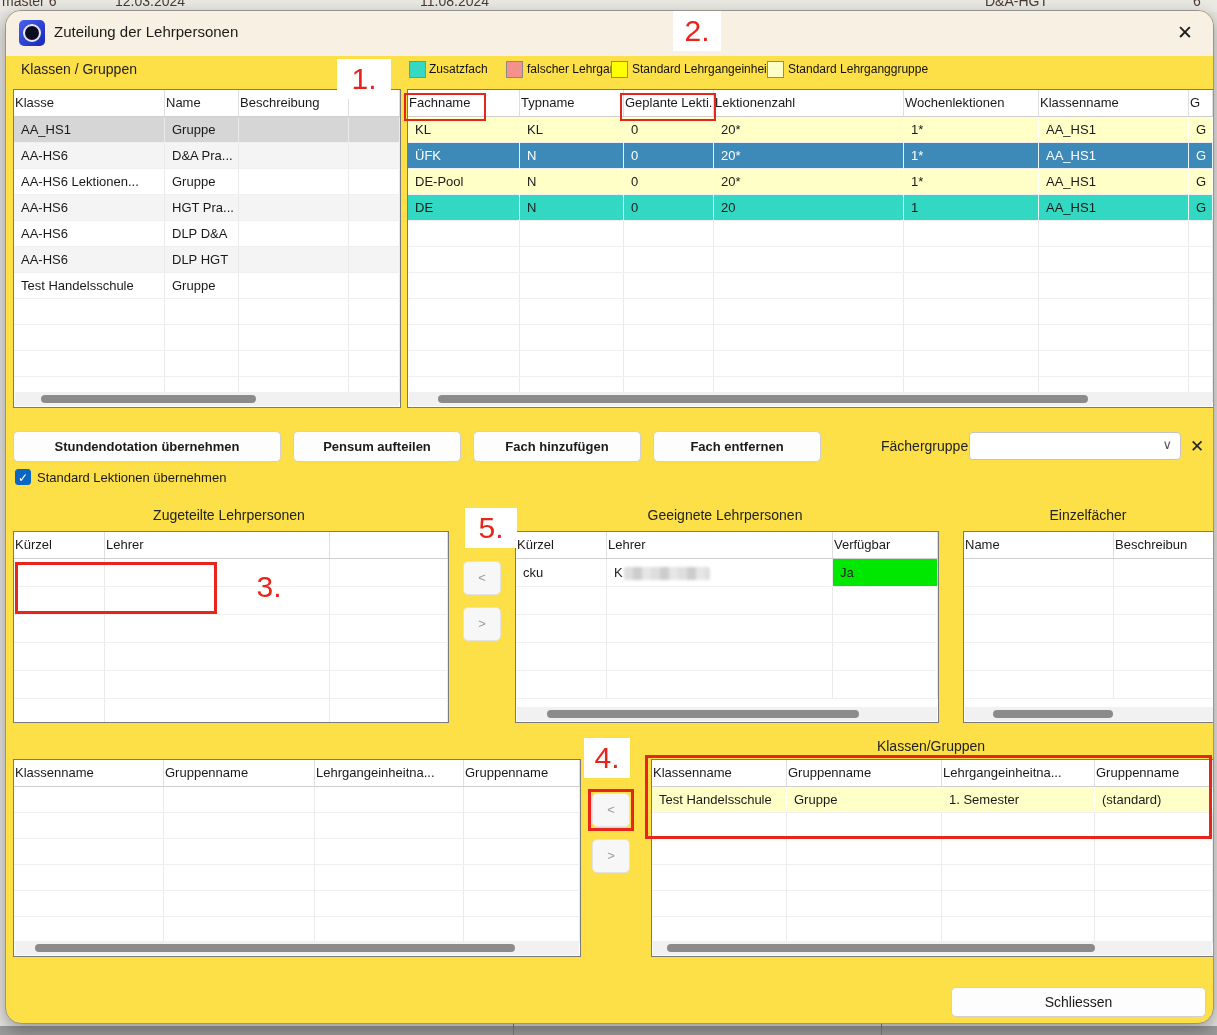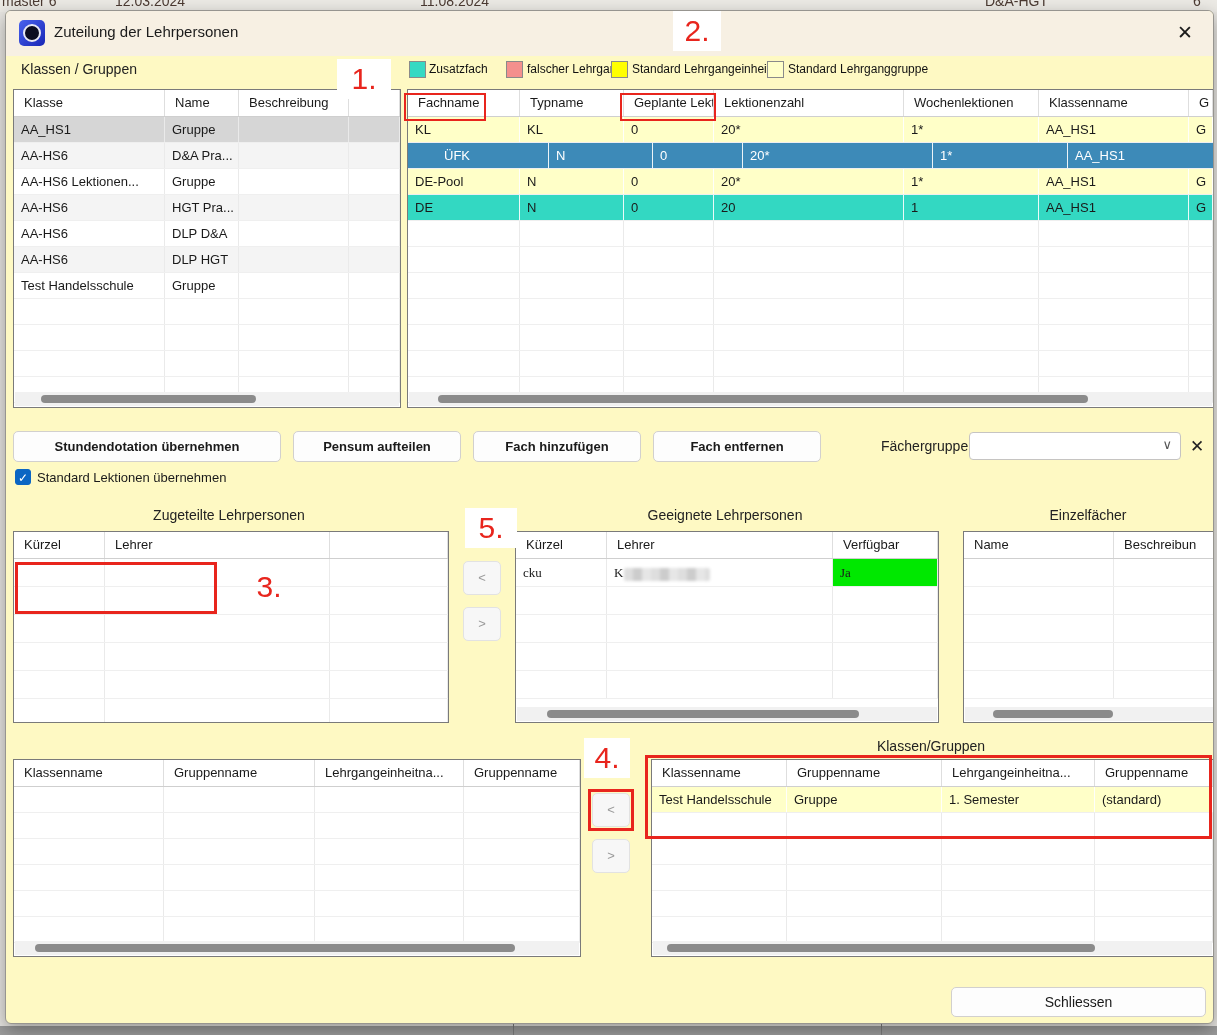--- a/index.html
+++ b/index.html
@@ -11,49 +11,49 @@
   }
   
   .top-strip{position:absolute;left:0;top:0;width:1217px;height:12px;background:#eceae5;overflow:hidden;}
   .top-strip span{position:absolute;top:-7px;font-size:14px;color:#4b3a32;white-space:nowrap;}
   .bottom-band{position:absolute;left:0;top:1026px;width:1217px;height:9px;background:#9c9c9c;}
   .bottom-line{position:absolute;top:1022px;width:1px;height:13px;background:#7d7d7d;}
 
   
   .dialog{
     position:absolute;left:5px;top:10px;width:1207px;height:1012px;
-    background:#fef9c3;border:1px solid #979590;border-radius:6px;
+    background:#fde047;border:1px solid #979590;border-radius:16px;
     box-shadow:0 6px 18px rgba(0,0,0,.35);overflow:hidden;
   }
   .titlebar{position:absolute;left:0;top:0;width:100%;height:45px;background:#f7f0e3;}
   .app-icon{position:absolute;left:13px;top:9px;width:26px;height:26px;border-radius:5px;
     background:linear-gradient(135deg,#4a62ee,#1726b6);}
   .app-icon::after{content:"";position:absolute;left:4px;top:4px;width:18px;height:18px;border-radius:50%;
     background:#0c0c20;border:2px solid #e8e8f4;box-sizing:border-box;}
   .dlg-title{position:absolute;left:48px;top:12px;font-size:15px;color:#1b1b1b;}
   .dlg-close{position:absolute;right:14px;top:8px;width:28px;height:28px;font-size:19px;color:#1a1a1a;
     text-align:center;line-height:28px;cursor:default;}
   .legend-swatch{position:absolute;top:50px;width:17px;height:17px;border:1px solid #8a8a8a;box-sizing:border-box;}
   .legend-label{position:absolute;top:51px;font-size:12px;color:#111;}
 
   .section-label{position:absolute;font-size:14px;color:#222;}
   .section-title{position:absolute;font-size:14px;color:#222;transform:translateX(-50%);white-space:nowrap;}
 
   
   .tbl{position:absolute;background:#fff;border:1px solid #7a7a7a;overflow:hidden;font-size:13px;color:#1a1a1a;}
   .row{display:grid;grid-template-columns:var(--cols);height:25px;line-height:25px;border-bottom:1px solid #efefef;}
-  .row.h27{height:27px;line-height:27px;font-family:Liberation Serif, serif;}
+  .row.h27{height:27px;line-height:27px;}
   .thead{display:grid;grid-template-columns:var(--cols);height:26px;line-height:26px;border-bottom:1px solid #cfcfcf;background:#fff;}
-  .hc{padding-left:10px;overflow:hidden;white-space:nowrap;border-right:1px solid #dedede;}
+  .hc{padding-left:1px;overflow:hidden;white-space:nowrap;border-right:1px solid #dedede;}
   .c{padding-left:7px;overflow:hidden;white-space:nowrap;border-right:1px solid #eaeaea;}
   .row.alt{background:#f4f4f4;}
   .row.sel-gray{background:#d6d6d6;}
   .r-sg{background:#ffffc8;}
   .r-zf{background:#33d8c2;}
-  .r-sel{background:#3d8ab8;color:#fff;padding-left:29px;}
+  .r-sel{background:#3d8ab8;color:#fff;}
   .r-sg .c,.r-zf .c,.r-sel .c{border-right:1px solid rgba(255,255,255,.9);}
   .hscroll{position:absolute;left:1px;right:1px;bottom:1px;height:14px;background:#f1f1f1;}
   .hthumb{position:absolute;top:3px;height:8px;background:#8b8b8b;border-radius:4px;}
   .cell-ja{background:#00e800;}
   .blur-name{display:inline-block;vertical-align:middle;width:86px;height:13px;margin-left:1px;border-radius:2px;
     background:repeating-linear-gradient(90deg,#dedede 0 9px,#cccccc 9px 18px,#e6e6e6 18px 27px);
     filter:blur(1.5px);}
 
   
   .btn{position:absolute;height:31px;background:#fdfdfd;border:1px solid #d2d0ce;border-radius:5px;

